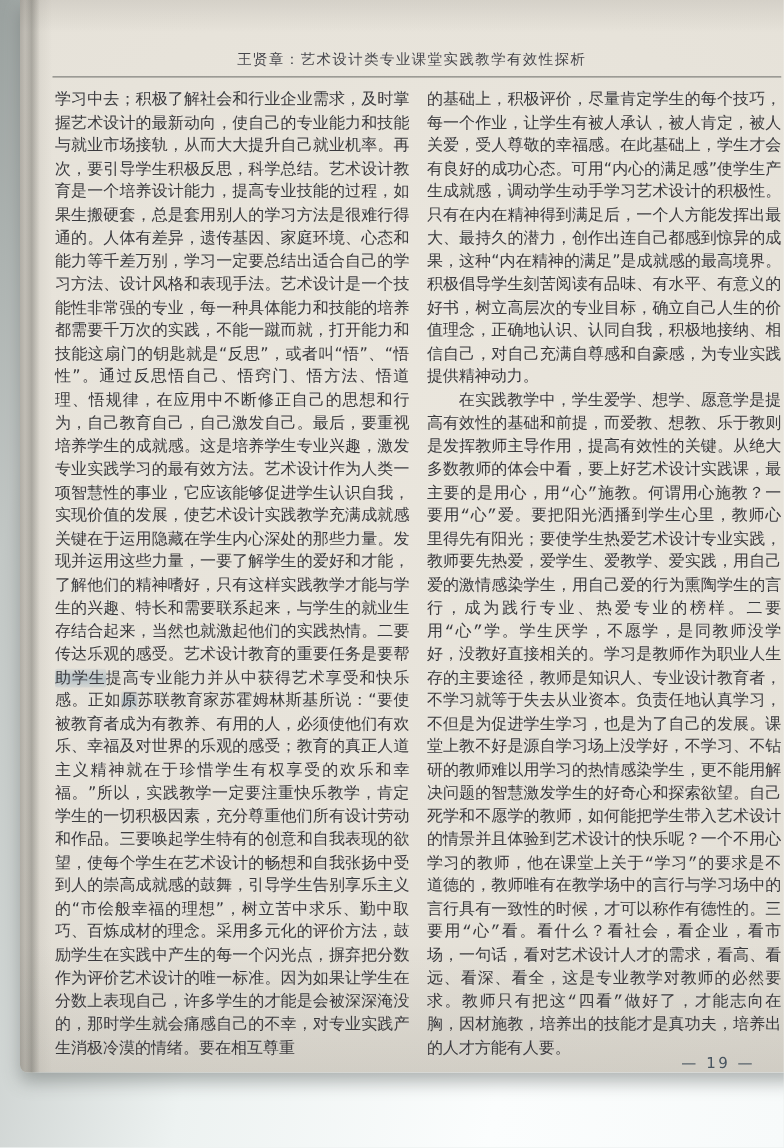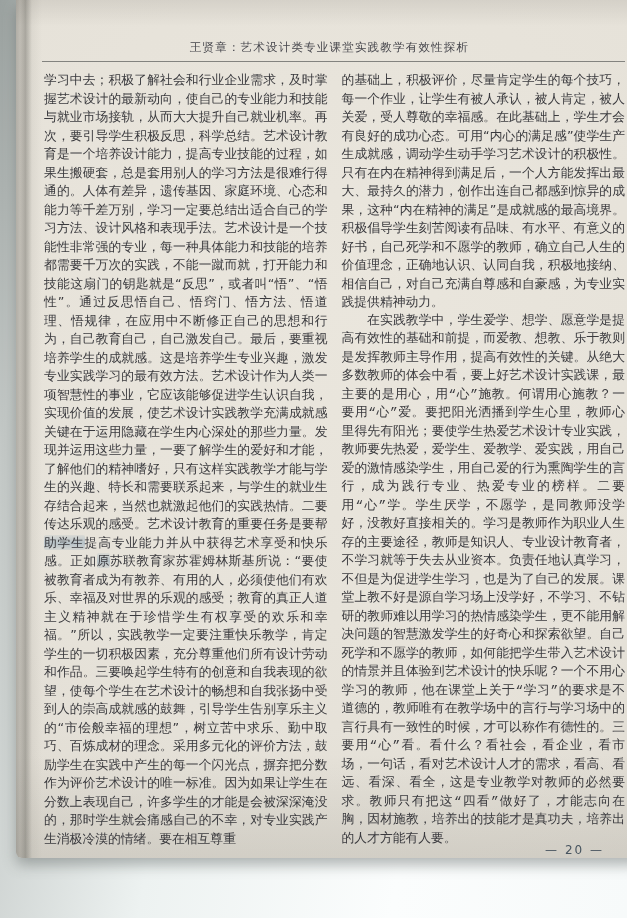--- a/index.html
+++ b/index.html
@@ -73,20 +73,20 @@
 
   <div class="running-head">王贤章：艺术设计类专业课堂实践教学有效性探析</div>
 
   <div class="head-rule"></div>
 
   <div class="columns">
     <div class="col">
       <p><span>学习中去；积极了解社会和行业企业需求，及时掌握艺术设计的最新动向，使自己的专业能力和技能与就业市场接轨，从而大大提升自己就业机率。再次，要引导学生积极反思，科学总结。艺术设计教育是一个培养设计能力，提高专业技能的过程，如果生搬硬套，总是套用别人的学习方法是很难行得通的。人体有差异，遗传基因、家庭环境、心态和能力等千差万别，学习一定要总结出适合自己的学习方法、设计风格和表现手法。艺术设计是一个技能性非常强的专业，每一种具体能力和技能的培养都需要千万次的实践，不能一蹴而就，打开能力和技能这扇门的钥匙就是“反思”，或者叫“悟”、“悟性”。通过反思悟自己、悟窍门、悟方法、悟道理、悟规律，在应用中不断修正自己的思想和行为，自己教育自己，自己激发自己。最后，要重视培养学生的成就感。这是培养学生专业兴趣，激发专业实践学习的最有效方法。艺术设计作为人类一项智慧性的事业，它应该能够促进学生认识自我，实现价值的发展，使艺术设计实践教学充满成就感关键在于运用隐藏在学生内心深处的那些力量。发现并运用这些力量，一要了解学生的爱好和才能，了解他们的精神嗜好，只有这样实践教学才能与学生的兴趣、特长和需要联系起来，与学生的就业生存结合起来，当然也就激起他们的实践热情。二要传达乐观的感受。艺术设计教育的重要任务是要帮</span><span class="hl">助学生</span><span>提高专业能力并从中获得艺术享受和快乐感。正如</span><span class="hl">原</span><span>苏联教育家苏霍姆林斯基所说：“要使被教育者成为有教养、有用的人，必须使他们有欢乐、幸福及对世界的乐观的感受；教育的真正人道主义精神就在于珍惜学生有权享受的欢乐和幸福。”所以，实践教学一定要注重快乐教学，肯定学生的一切积极因素，充分尊重他们所有设计劳动和作品。三要唤起学生特有的创意和自我表现的欲望，使每个学生在艺术设计的畅想和自我张扬中受到人的崇高成就感的鼓舞，引导学生告别享乐主义的“市侩般幸福的理想”，树立苦中求乐、勤中取巧、百炼成材的理念。采用多元化的评价方法，鼓励学生在实践中产生的每一个闪光点，摒弃把分数作为评价艺术设计的唯一标准。因为如果让学生在分数上表现自己，许多学生的才能是会被深深淹没的，那时学生就会痛感自己的不幸，对专业实践产生消极冷漠的情绪。要在相互尊重</span></p>
     </div>
     <div class="col">
-      <p>的基础上，积极评价，尽量肯定学生的每个技巧，每一个作业，让学生有被人承认，被人肯定，被人关爱，受人尊敬的幸福感。在此基础上，学生才会有良好的成功心态。可用“内心的满足感”使学生产生成就感，调动学生动手学习艺术设计的积极性。只有在内在精神得到满足后，一个人方能发挥出最大、最持久的潜力，创作出连自己都感到惊异的成果，这种“内在精神的满足”是成就感的最高境界。积极倡导学生刻苦阅读有品味、有水平、有意义的好书，自己死学和不愿学的教师，确立自己人生的价值理念，正确地认识、认同自我，积极地接纳、相信自己，对自己充满自尊感和自豪感，为专业实践提供精神动力。</p>
+      <p>的基础上，积极评价，尽量肯定学生的每个技巧，每一个作业，让学生有被人承认，被人肯定，被人关爱，受人尊敬的幸福感。在此基础上，学生才会有良好的成功心态。可用“内心的满足感”使学生产生成就感，调动学生动手学习艺术设计的积极性。只有在内在精神得到满足后，一个人方能发挥出最大、最持久的潜力，创作出连自己都感到惊异的成果，这种“内在精神的满足”是成就感的最高境界。积极倡导学生刻苦阅读有品味、有水平、有意义的好书，树立高层次的专业目标，确立自己人生的价值理念，正确地认识、认同自我，积极地接纳、相信自己，对自己充满自尊感和自豪感，为专业实践提供精神动力。</p>
       <p class="indent">在实践教学中，学生爱学、想学、愿意学是提高有效性的基础和前提，而爱教、想教、乐于教则是发挥教师主导作用，提高有效性的关键。从绝大多数教师的体会中看，要上好艺术设计实践课，最主要的是用心，用“心”施教。何谓用心施教？一要用“心”爱。要把阳光洒播到学生心里，教师心里得先有阳光；要使学生热爱艺术设计专业实践，教师要先热爱，爱学生、爱教学、爱实践，用自己爱的激情感染学生，用自己爱的行为熏陶学生的言行，成为践行专业、热爱专业的榜样。二要用“心”学。学生厌学，不愿学，是同教师没学好，没教好直接相关的。学习是教师作为职业人生存的主要途径，教师是知识人、专业设计教育者，不学习就等于失去从业资本。负责任地认真学习，不但是为促进学生学习，也是为了自己的发展。课堂上教不好是源自学习场上没学好，不学习、不钻研的教师难以用学习的热情感染学生，更不能用解决问题的智慧激发学生的好奇心和探索欲望。自己死学和不愿学的教师，如何能把学生带入艺术设计的情景并且体验到艺术设计的快乐呢？一个不用心学习的教师，他在课堂上关于“学习”的要求是不道德的，教师唯有在教学场中的言行与学习场中的言行具有一致性的时候，才可以称作有德性的。三要用“心”看。看什么？看社会，看企业，看市场，一句话，看对艺术设计人才的需求，看高、看远、看深、看全，这是专业教学对教师的必然要求。教师只有把这“四看”做好了，才能志向在胸，因材施教，培养出的技能才是真功夫，培养出的人才方能有人要。</p>
     </div>
   </div>
 
 </div>
 
-<div class="page-number">— 20 —</div>
+<div class="page-number">— 19 —</div>
 
 </body></html>

